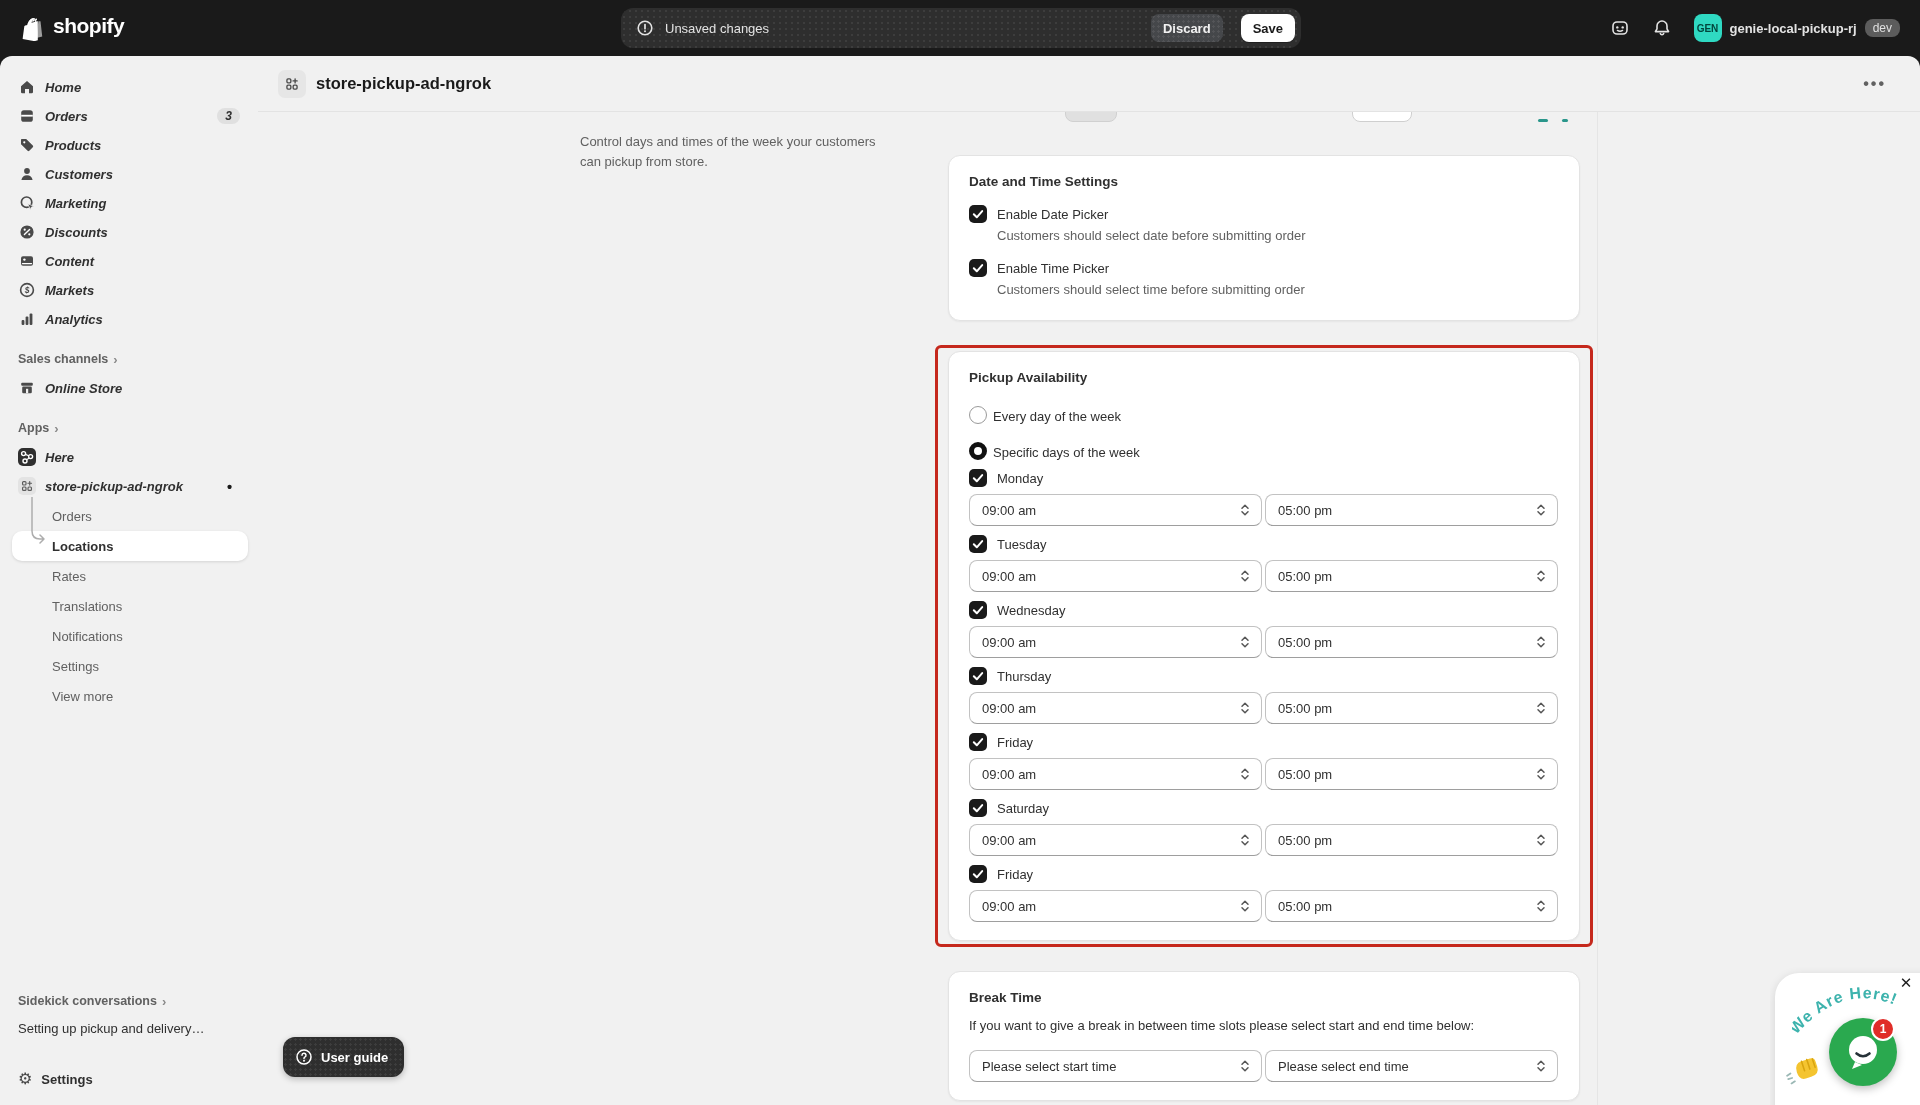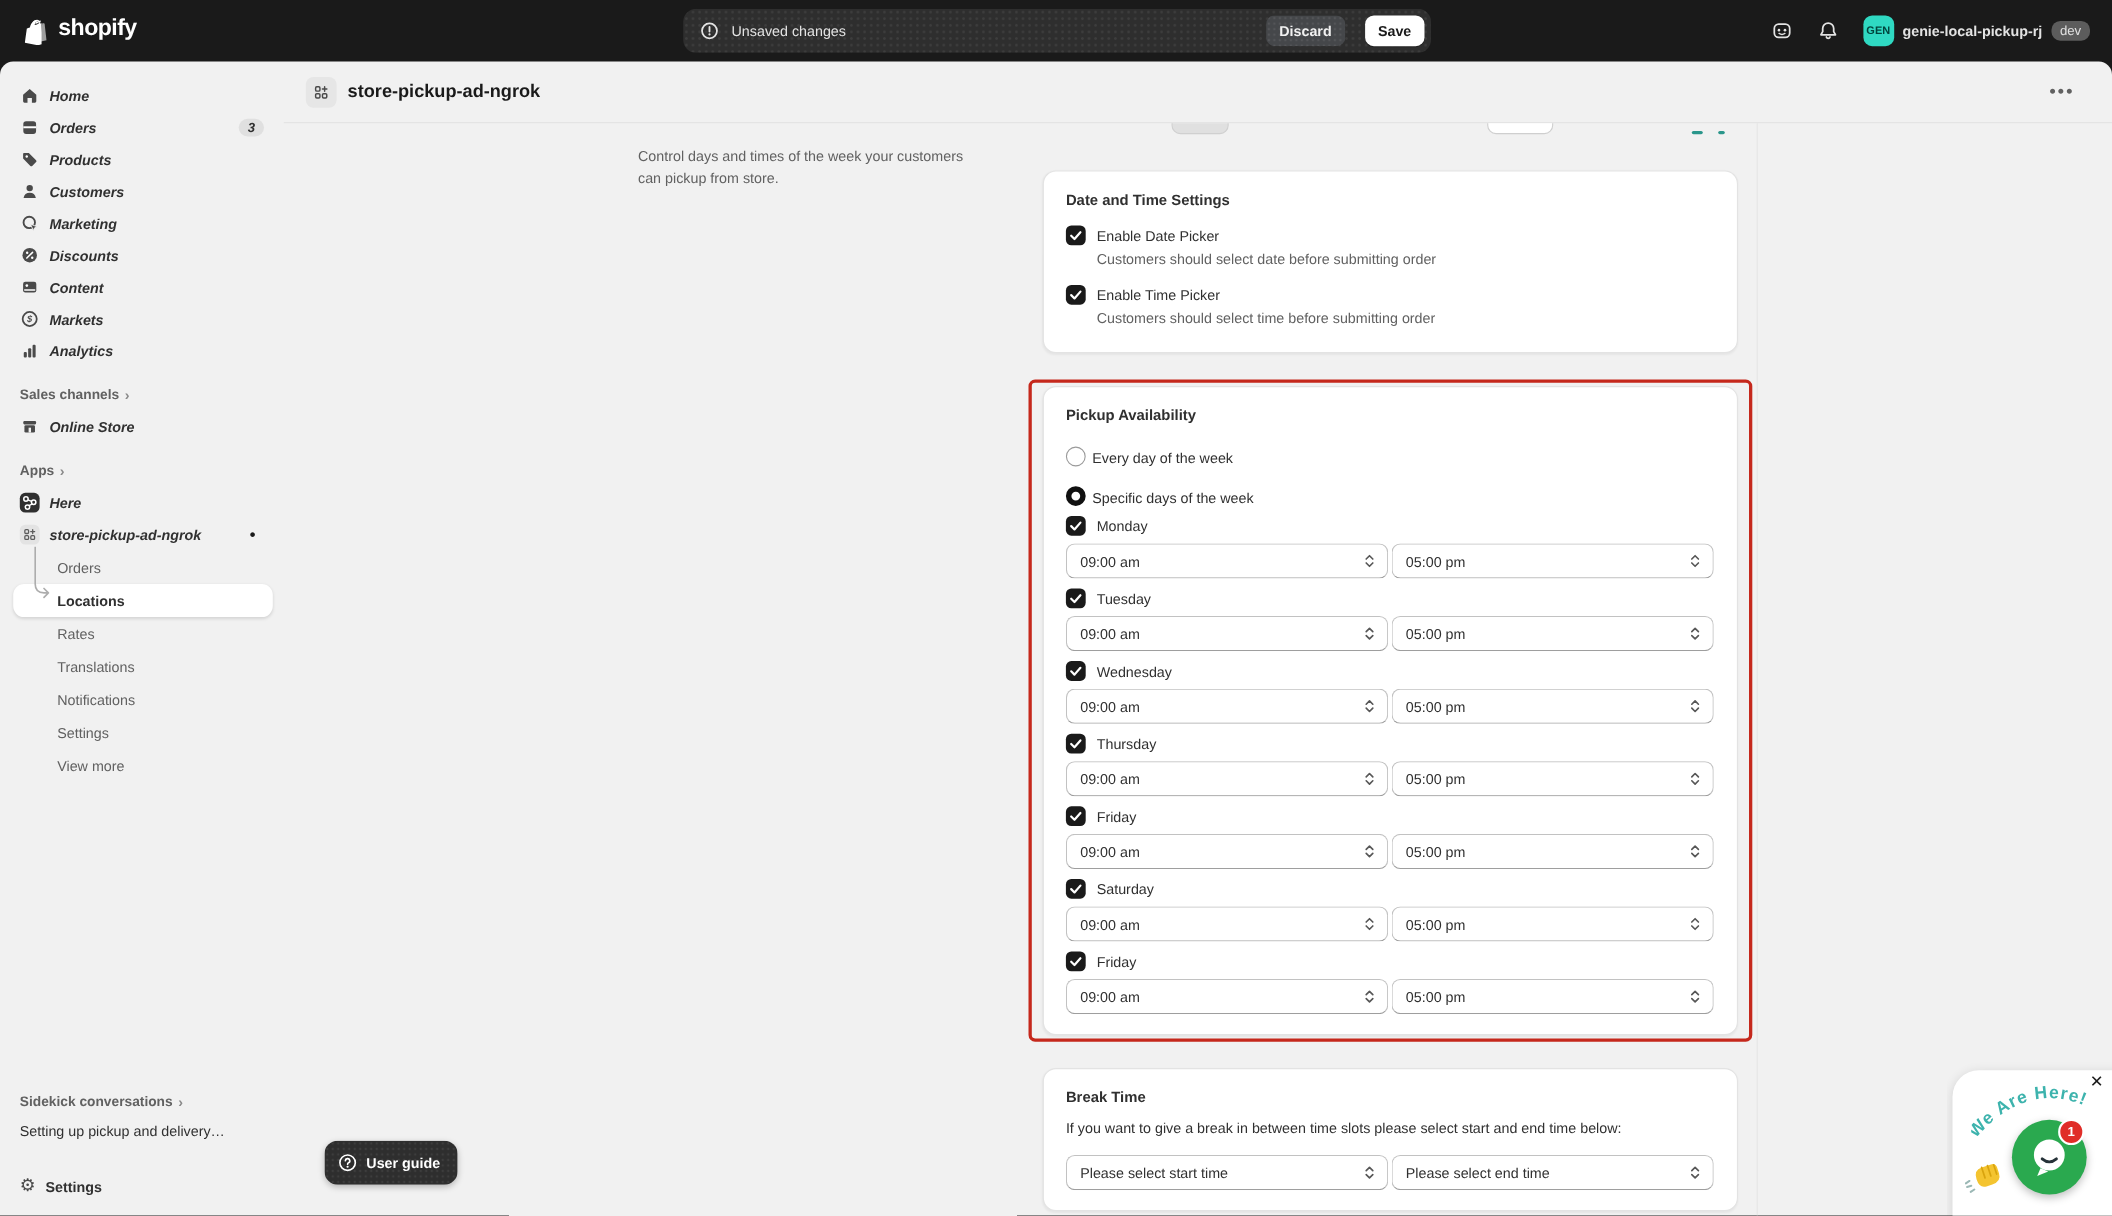--- a/index.html
+++ b/index.html
@@ -150,21 +150,21 @@
     border-radius:8px; display:flex; align-items:center; justify-content:space-between;
     padding:0 9px 0 12px; cursor:pointer;
   }
   .select-value { color:#303030; }
 
   .break-card { margin-top:24px; }
   .break-desc { margin:8px 0 12px 0; color:#303030; height:20px; }
 
   
   .user-guide-btn {
-    position:fixed; left:295px; top:1037px; height:40px; padding:0 16px 0 12px;
+    position:fixed; left:283px; top:1037px; height:40px; padding:0 16px 0 12px;
     background:#2e2e2e; border-radius:12px; display:flex; align-items:center; gap:8px;
     color:#fff; font-weight:650; cursor:pointer;
     background-image:radial-gradient(rgba(255,255,255,0.07) 1px, transparent 1.4px);
     background-size:5px 5px;
     box-shadow:0 2px 6px rgba(0,0,0,0.25);
     text-align:center;
   }
 
   
   .chat-widget { position:fixed; left:1770px; top:965px; width:150px; height:140px; overflow:hidden; }

